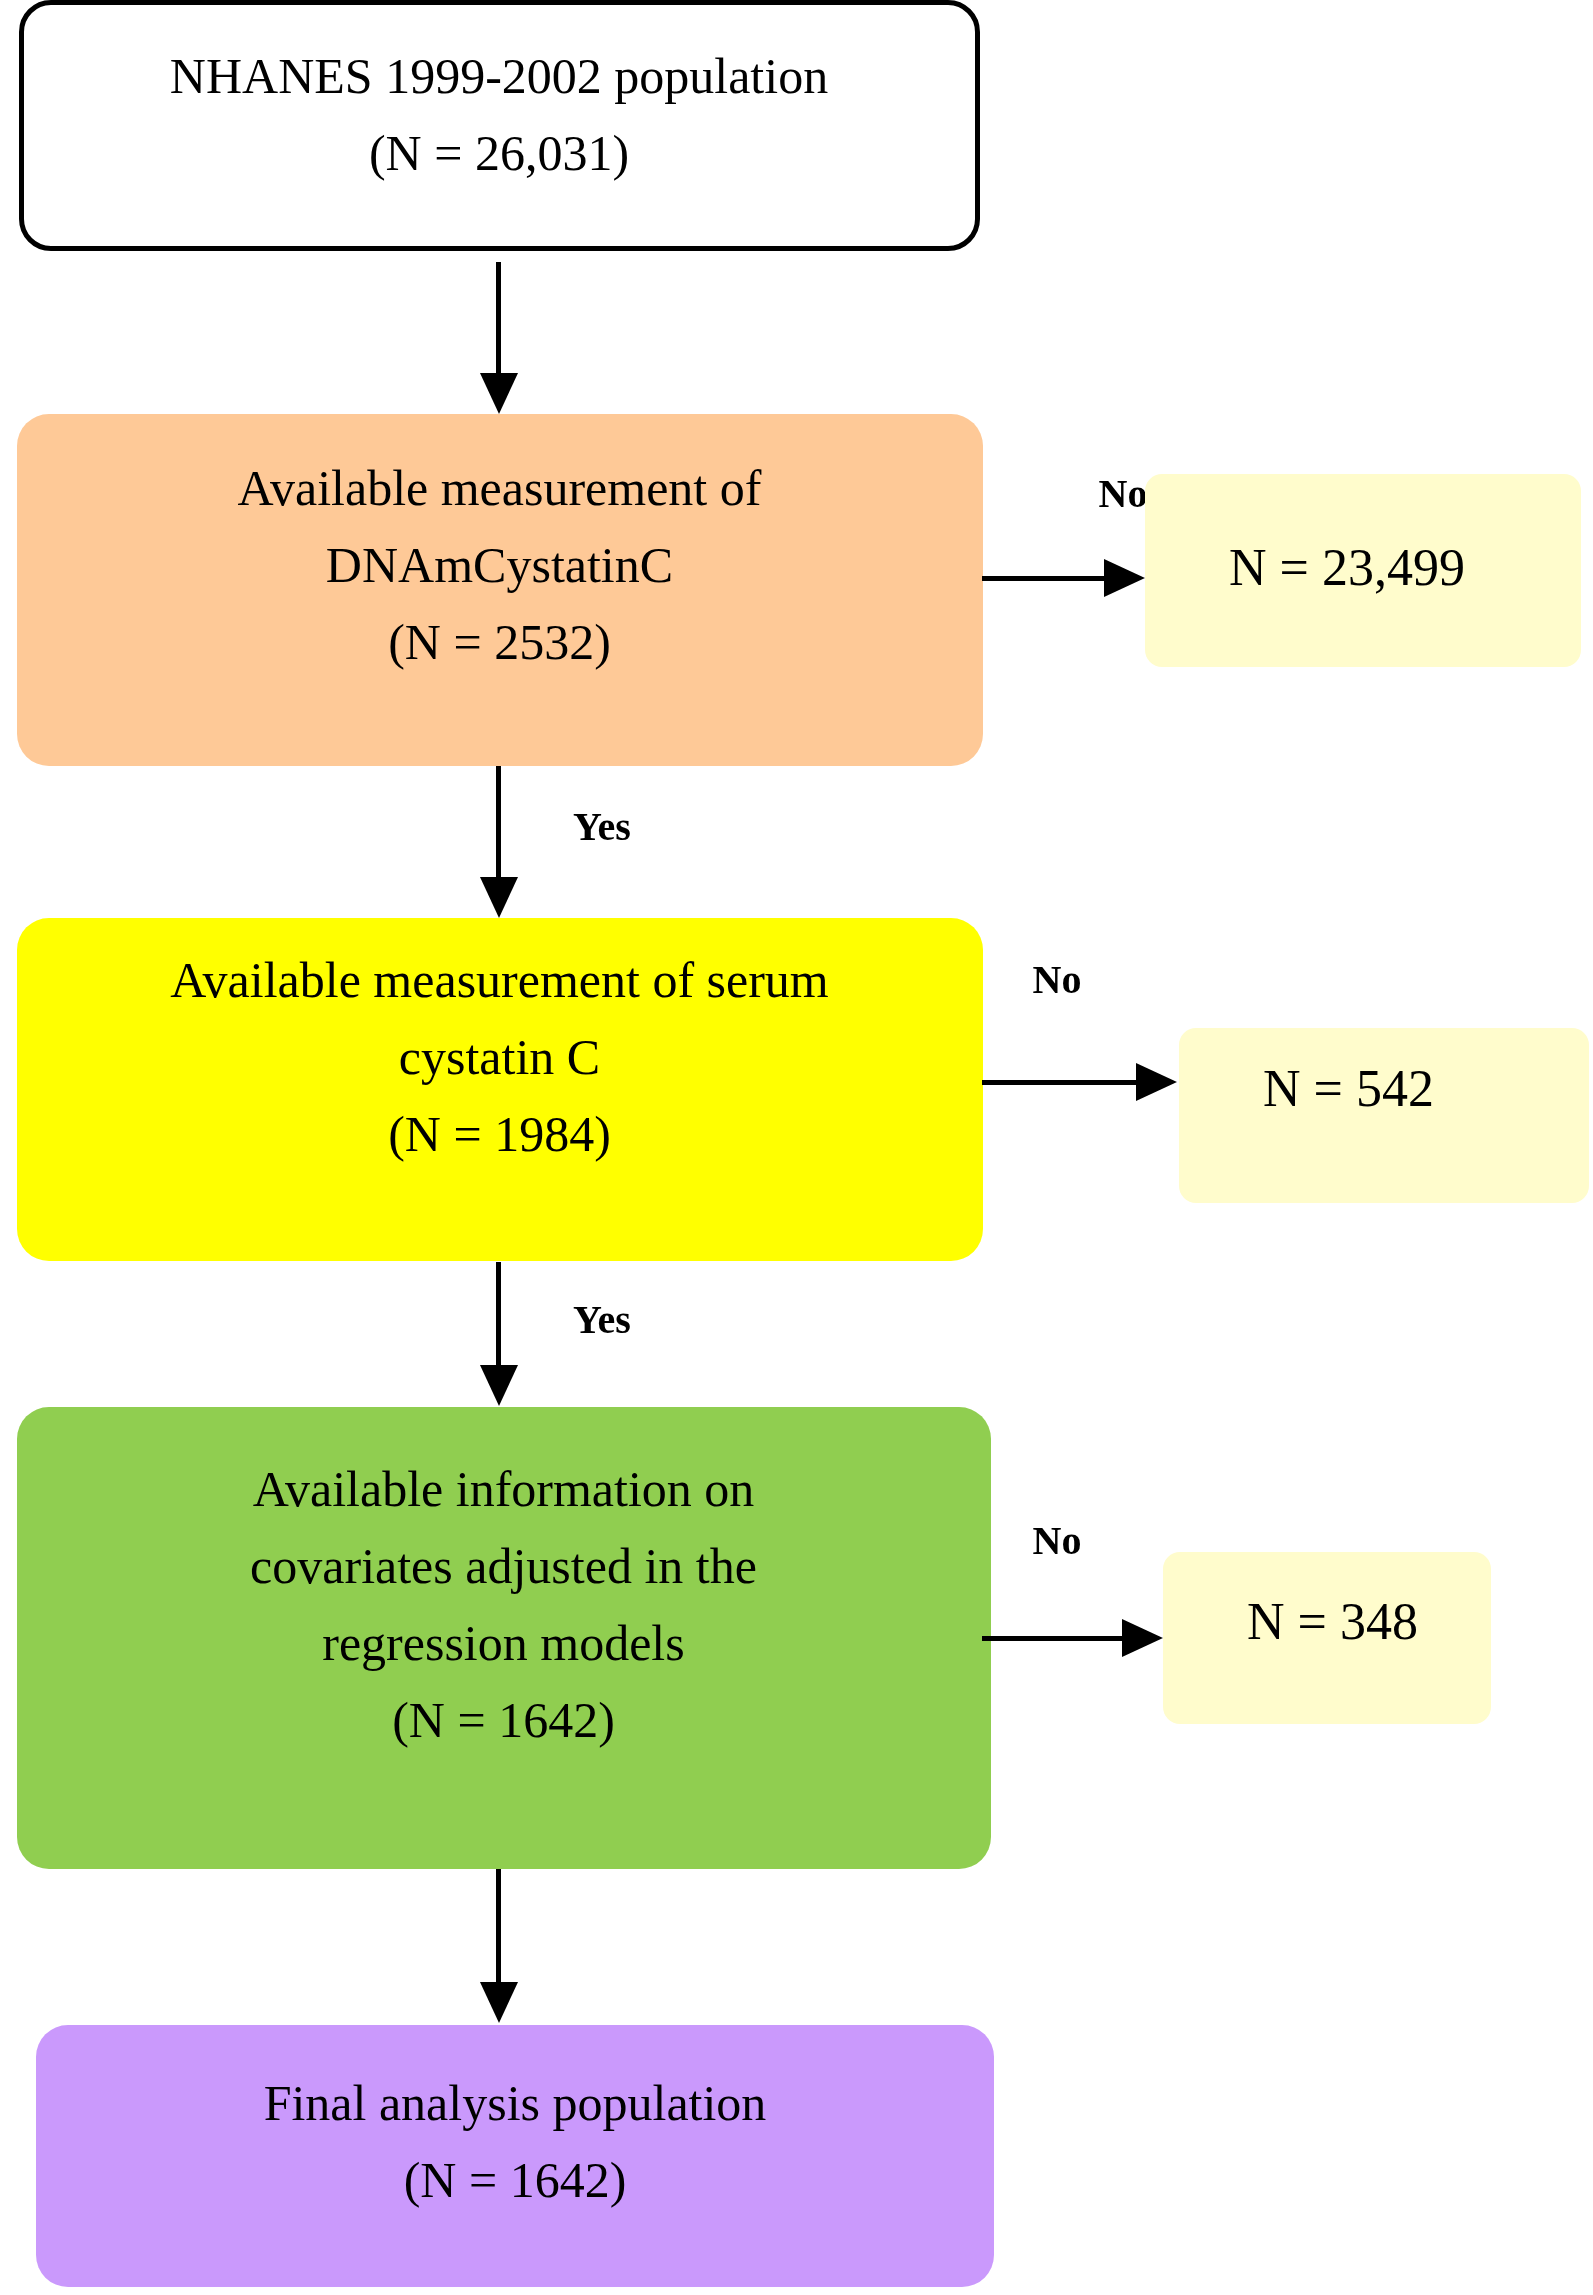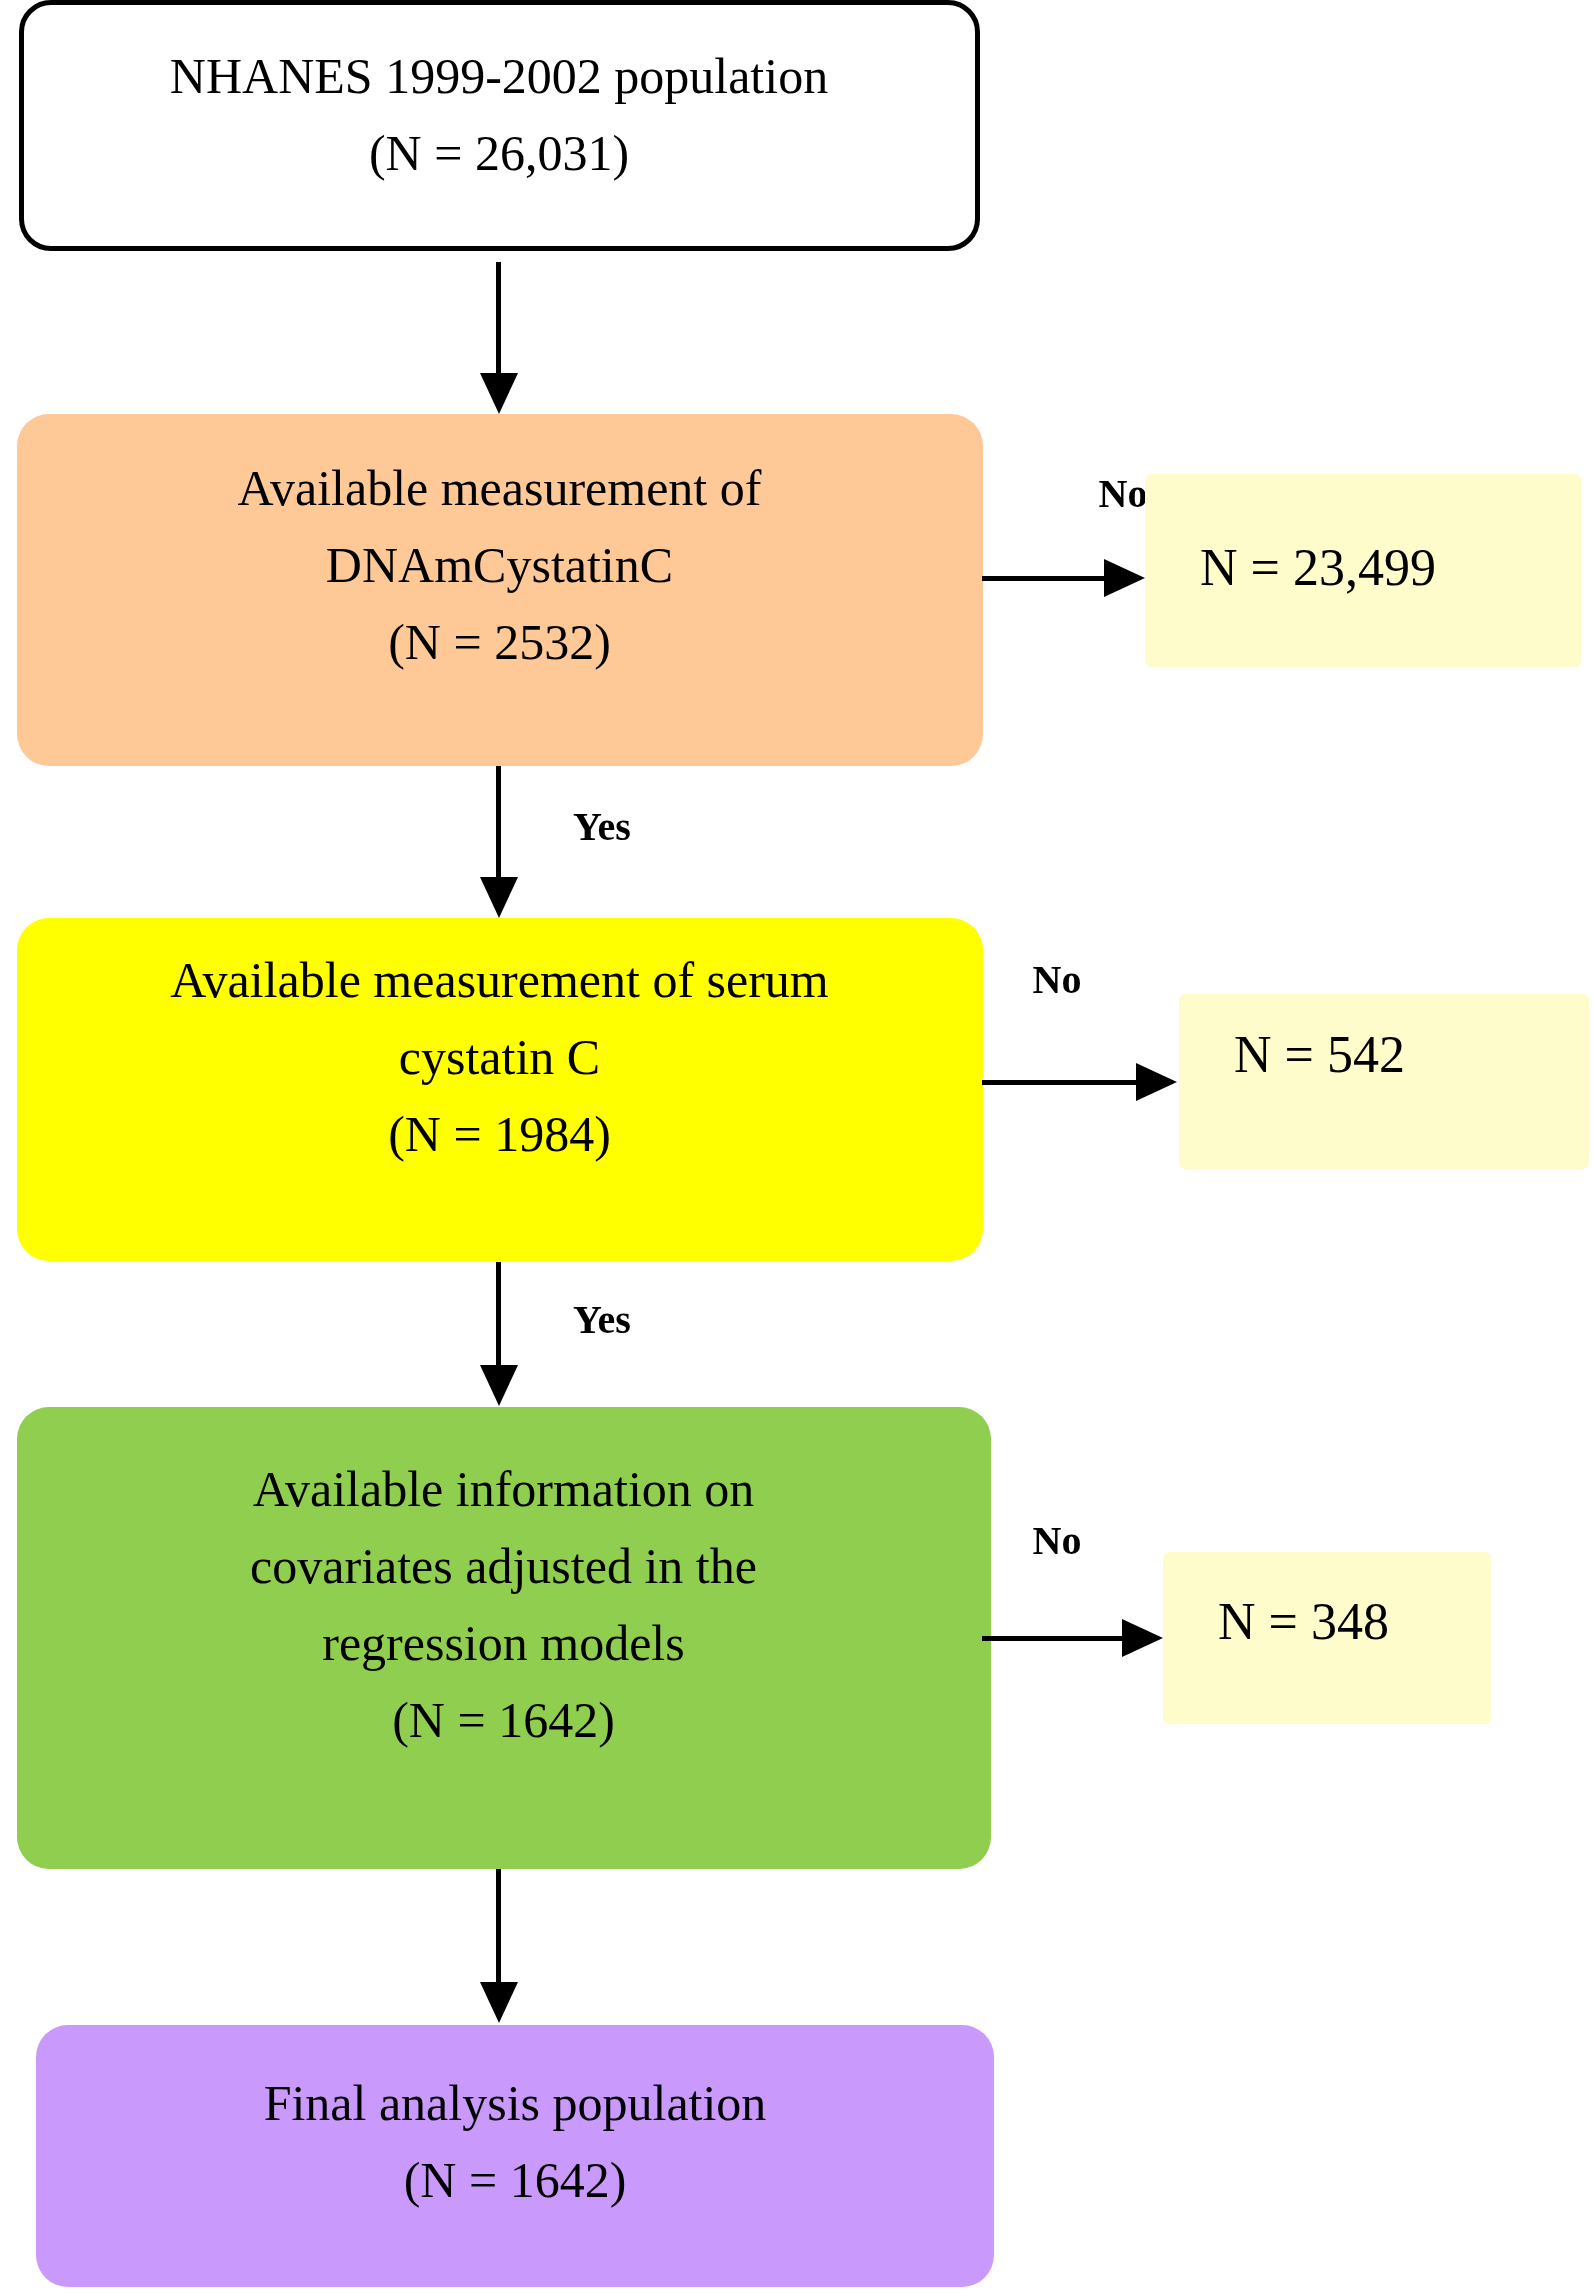--- a/index.html
+++ b/index.html
@@ -14,27 +14,27 @@
     align-items: center;
     text-align: center;
     white-space: pre-line;
     font-size: 50px;
     line-height: 77px;
     border-radius: 32px;
   }
   .exc {
     position: absolute;
     box-sizing: border-box;
-    border-radius: 6px;
+    border-radius: 17px;
     display: flex;
     flex-direction: column;
     justify-content: center;
     font-size: 52px;
     line-height: 66px;
-    padding-left: 55px;
+    padding-left: 84px;
     white-space: pre-line;
   }
   .lbl {
     position: absolute;
     transform: translate(-50%, -50%);
     font-weight: bold;
     font-size: 40px;
     line-height: 40px;
   }
   .vline { position: absolute; width: 4.6px; background: #000; }
@@ -55,21 +55,21 @@
   
   #box-population { left: 18.5px; top: 0; width: 961px; height: 251px;
     background: #ffffff; border: 5.3px solid #000; padding-top: 33px; }
   #box-dnam      { left: 16.5px; top: 414px;  width: 966px; height: 352px; padding-top: 36px; }
   #box-serum     { left: 16.5px; top: 918px; width: 966px; height: 343px; padding-top: 24px; }
   #box-covariates{ left: 16.5px; top: 1407px; width: 974px; height: 462px; padding-top: 44px; }
   #box-final     { left: 36px; top: 2025px; width: 958px; height: 262px; padding-top: 40px; }
 
   
   #exc-1 { left: 1145px; top: 474px;  width: 436px; height: 193px; padding-bottom: 5.3px;  }
-  #exc-2 { left: 1179px; top: 994px; width: 410px; height: 175px; padding-bottom: 53px; }
+  #exc-2 { left: 1179px; top: 1028px; width: 410px; height: 175px; padding-bottom: 53px; }
   #exc-3 { left: 1163px; top: 1552px; width: 328px; height: 172px; padding-bottom: 33px; }
 
   
   #v1-line { left: 496px; top: 262px;  height: 115px; }
   #v1-head { left: 480px; top: 373px; }
   #v2-line { left: 496px; top: 766px; height: 112px; }
   #v2-head { left: 480px; top: 877px; }
   #v3-line { left: 496px; top: 1262px; height: 104px; }
   #v3-head { left: 480px; top: 1365px; }
   #v4-line { left: 496px; top: 1869px; height: 114px; }

